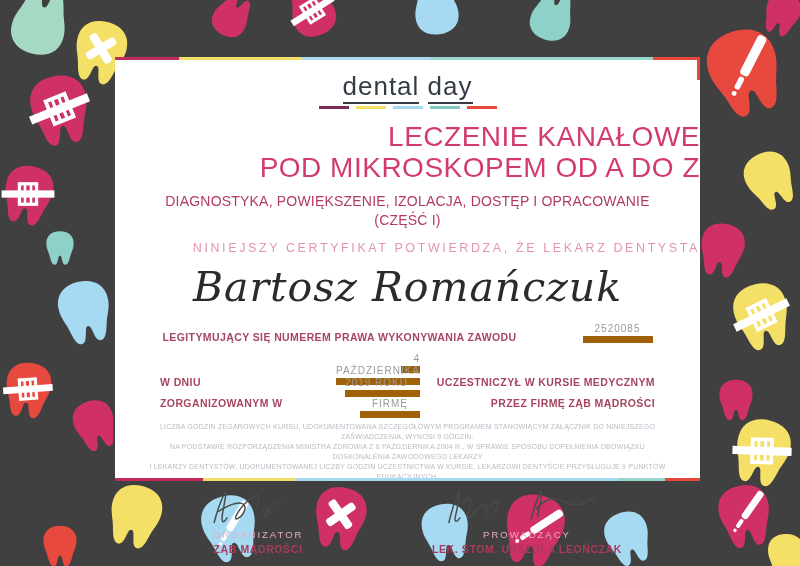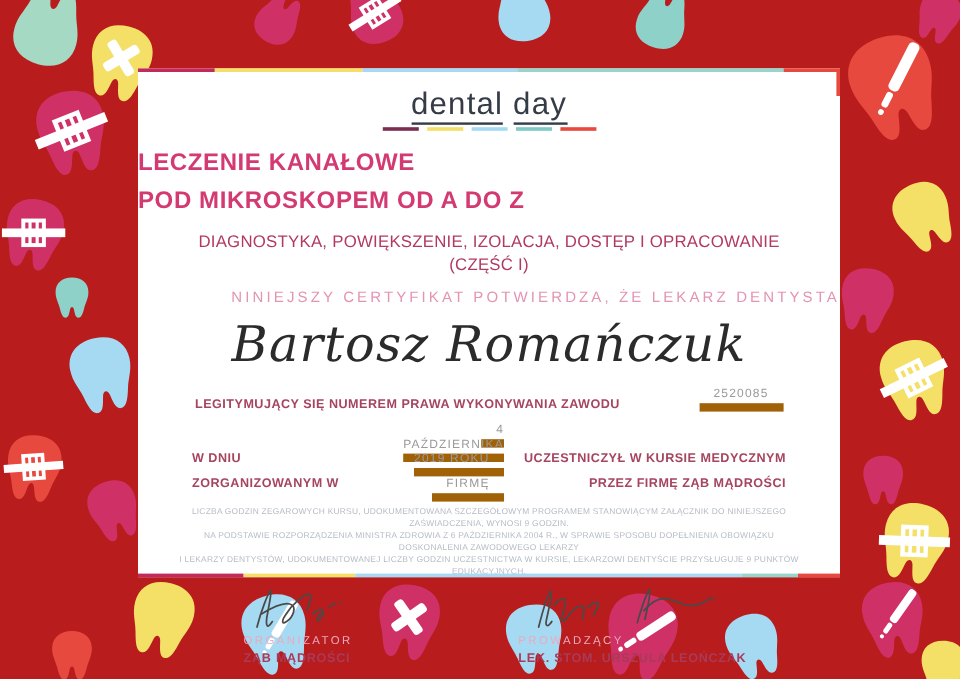--- a/index.html
+++ b/index.html
@@ -1,48 +1,48 @@
 <!DOCTYPE html>
 <html><head>
 <meta charset="utf-8">
 <style>
   html,body{margin:0;padding:0;background:#ffffff;}
-  .stage{position:relative;width:800px;height:566px;background:#b91c1c;overflow:hidden;
+  .stage{position:relative;width:800px;height:566px;background:#404040;overflow:hidden;
          font-family:"Liberation Sans",sans-serif;}
   .pattern{position:absolute;inset:0;z-index:0;}
   .pattern svg{position:absolute;}
   .panel{position:absolute;left:115px;top:57px;width:585px;height:424px;background:#ffffff;z-index:1;}
   .border-strip{position:absolute;left:0;right:0;height:3px;display:flex;}
   .border-top{top:0;}
   .border-bottom{bottom:0;}
   .corner-stub{position:absolute;right:0;top:3px;width:3px;height:20px;}
   .logo{margin-top:14px;text-align:center;}
   .logo-text{font-size:26px;font-weight:300;color:#353c47;letter-spacing:1px;}
   .logo-text span{border-bottom:2px solid #353c47;padding-bottom:1px;}
   .logo-underline{display:flex;justify-content:center;gap:7px;margin-top:4px;}
   .logo-underline i{display:block;width:30px;height:3px;}
-  .title{margin:12px 0 0 0;font-size:20px;font-weight:bold;color:#d43a72;
-         letter-spacing:.5px;line-height:31px;text-align:left;}
+  .title{margin:12px 0 0 0;font-size:28px;font-weight:normal;color:#d43a72;
+         letter-spacing:.5px;line-height:31px;text-align:right;}
   .subtitle{margin:9px 0 0 0;font-size:14px;font-weight:normal;color:#b23a60;
             line-height:19px;text-align:center;letter-spacing:.2px;}
   .confirm{margin-top:11px;font-size:12.5px;color:#e394b2;letter-spacing:2.6px;text-align:right;}
   .name{margin-top:8px;font-size:41px;font-family:"DejaVu Serif",serif;font-style:italic;
         color:#2b2b2b;text-align:center;letter-spacing:1px;}
   .rows{margin-top:12px;font-weight:bold;color:#a6455f;font-size:10.5px;letter-spacing:.4px;}
   .row1{display:flex;justify-content:center;align-items:flex-end;gap:66px;}
   .rowg{display:grid;grid-template-columns:155px 1fr 235px;padding:0 45px;margin-top:9px;align-items:end;}
   .cell-l{text-align:left;}
   .cell-c{text-align:right;}
   .cell-r{text-align:right;}
   .val{color:#9a9a9a;font-weight:normal;font-size:10px;letter-spacing:1px;
        border-bottom:7px solid #a16207;padding:0 12px 2px 12px;}
   .legal{margin-top:13px;font-size:7px;color:#b6bcc4;line-height:10px;
          letter-spacing:.2px;text-align:center;padding:0 28px;}
   .signatures{display:flex;justify-content:space-between;padding:4px 78px 0 88px;}
-  .sig{text-align:left;}
+  .sig{text-align:center;}
   .sig svg{display:block;margin:0 auto;}
   .sig-role{font-size:9.5px;color:#eaa9c0;letter-spacing:2px;margin-top:1px;}
   .sig-name{font-size:10.5px;font-weight:bold;color:#a93a59;letter-spacing:.6px;margin-top:3px;}
 </style>
 </head>
 <body>
 
 <div class="stage">
 
   <div class="pattern" id="pattern">

